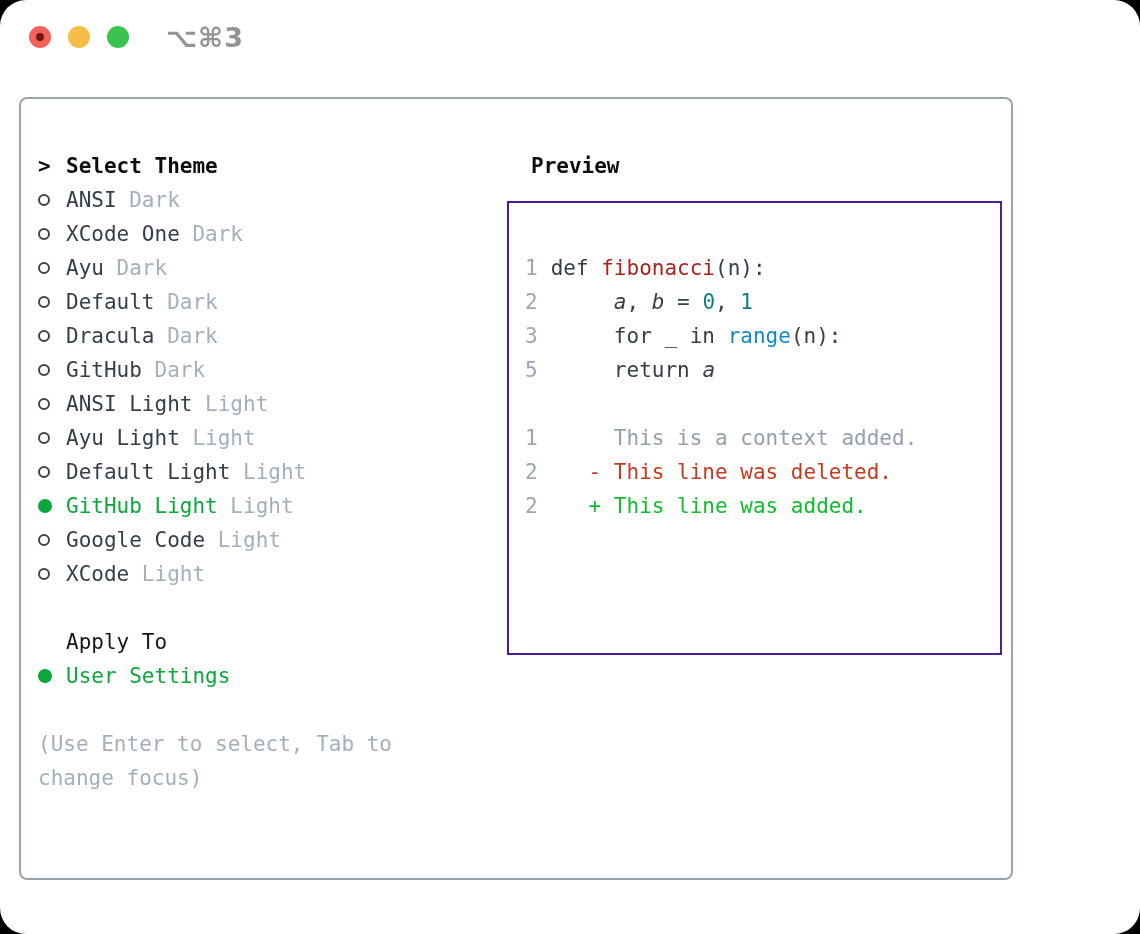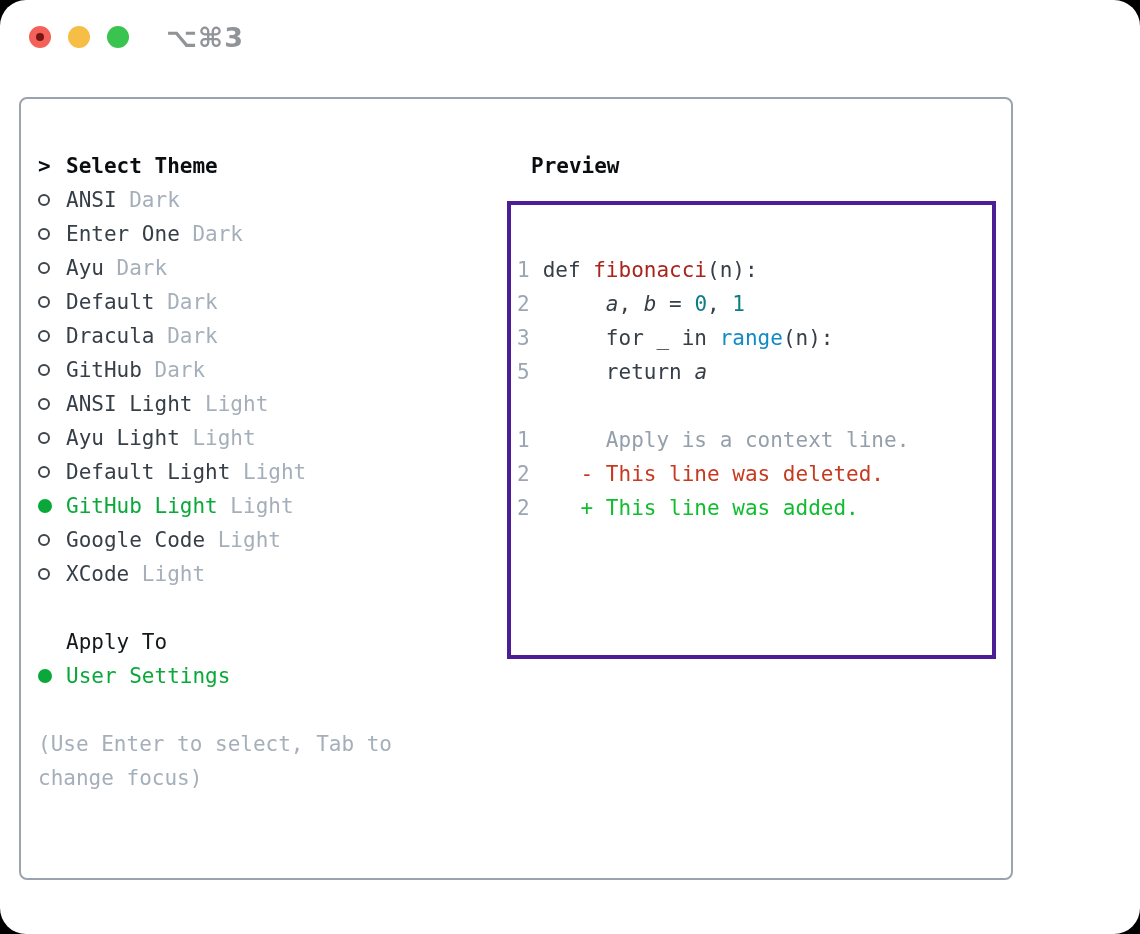--- a/index.html
+++ b/index.html
@@ -36,22 +36,22 @@
   .opt-name.sel{color:#0aa83a;}
   .opt-variant{color:#a5afba;}
   .apply-hdr{color:#14181b;}
   .spacer{height:34px;}
   .hint{color:#a5afba;white-space:normal;width:420px;line-height:34px;}
   
   .right-col{position:absolute;left:482px;top:50px;font-size:21px;line-height:34px;}
   .preview-title{font-weight:bold;color:#0b0e11;height:34px;line-height:34px;margin-left:28px;}
   .preview-box{
     position:absolute;left:4px;top:52px;width:475px;height:402px;
-    border:4px solid #4c1d95;background:#fff;box-sizing:content-box;
-    padding:48px 0 0 6px;overflow:hidden;
+    border:2px solid #4c1d95;background:#fff;box-sizing:content-box;
+    padding:48px 0 0 16px;overflow:hidden;
   }
   .pline{height:34px;line-height:34px;white-space:pre;font-size:21px;}
   .lineno{display:inline-block;width:13px;color:#9aa6b3;}
   .tk-fg{color:#363e47;}
   .tk-red{color:#a9241d;}
   .tk-teal{color:#0e7d87;}
   .tk-blue{color:#118bc4;}
   .tk-gray{color:#949fab;}
   .tk-del{color:#c53a20;}
   .tk-add{color:#10bd2e;}
@@ -74,21 +74,21 @@
   <div class="panel">
 
     <div class="left-col">
       <div class="row">
         <span class="bullet-col prefix">&gt;</span>
         <span class="hdr">Select Theme</span>
       </div>
 
       <div>
           <div class="row"><span class="bullet-col"><span class="ring"></span></span><span class="opt-name">ANSI</span><span class="opt-variant"> Dark</span></div>
-          <div class="row"><span class="bullet-col"><span class="ring"></span></span><span class="opt-name">Enter One</span><span class="opt-variant"> Dark</span></div>
+          <div class="row"><span class="bullet-col"><span class="ring"></span></span><span class="opt-name">XCode One</span><span class="opt-variant"> Dark</span></div>
           <div class="row"><span class="bullet-col"><span class="ring"></span></span><span class="opt-name">Ayu</span><span class="opt-variant"> Dark</span></div>
           <div class="row"><span class="bullet-col"><span class="ring"></span></span><span class="opt-name">Default</span><span class="opt-variant"> Dark</span></div>
           <div class="row"><span class="bullet-col"><span class="ring"></span></span><span class="opt-name">Dracula</span><span class="opt-variant"> Dark</span></div>
           <div class="row"><span class="bullet-col"><span class="ring"></span></span><span class="opt-name">GitHub</span><span class="opt-variant"> Dark</span></div>
           <div class="row"><span class="bullet-col"><span class="ring"></span></span><span class="opt-name">ANSI Light</span><span class="opt-variant"> Light</span></div>
           <div class="row"><span class="bullet-col"><span class="ring"></span></span><span class="opt-name">Ayu Light</span><span class="opt-variant"> Light</span></div>
           <div class="row"><span class="bullet-col"><span class="ring"></span></span><span class="opt-name">Default Light</span><span class="opt-variant"> Light</span></div>
           <div class="row"><span class="bullet-col"><span class="dot-sel"></span></span><span class="opt-name sel">GitHub Light</span><span class="opt-variant"> Light</span></div>
           <div class="row"><span class="bullet-col"><span class="ring"></span></span><span class="opt-name">Google Code</span><span class="opt-variant"> Light</span></div>
           <div class="row"><span class="bullet-col"><span class="ring"></span></span><span class="opt-name">XCode</span><span class="opt-variant"> Light</span></div>
@@ -111,20 +111,20 @@
     </div>
 
     <div class="right-col">
       <div class="preview-title">Preview</div>
       <div class="preview-box">
           <div class="pline"><span class="lineno">1</span><span class="tk-fg"> def </span><span class="tk-red">fibonacci</span><span class="tk-fg">(n):</span></div>
           <div class="pline"><span class="lineno">2</span><span class="tk-fg">      </span><span class="tk-fg it">a</span><span class="tk-fg">, </span><span class="tk-fg it">b</span><span class="tk-fg"> = </span><span class="tk-teal">0</span><span class="tk-fg">, </span><span class="tk-teal">1</span></div>
           <div class="pline"><span class="lineno">3</span><span class="tk-fg">      for _ in </span><span class="tk-blue">range</span><span class="tk-fg">(n):</span></div>
           <div class="pline"><span class="lineno">5</span><span class="tk-fg">      return </span><span class="tk-fg it">a</span></div>
           <div class="pline"><span class="lineno"></span></div>
-          <div class="pline"><span class="lineno">1</span><span class="tk-gray">      Apply is a context line.</span></div>
+          <div class="pline"><span class="lineno">1</span><span class="tk-gray">      This is a context added.</span></div>
           <div class="pline"><span class="lineno">2</span><span class="tk-del">    - This line was deleted.</span></div>
           <div class="pline"><span class="lineno">2</span><span class="tk-add">    + This line was added.</span></div>
         </div>
     </div>
 
   </div>
 </div>
 
 </body></html>

